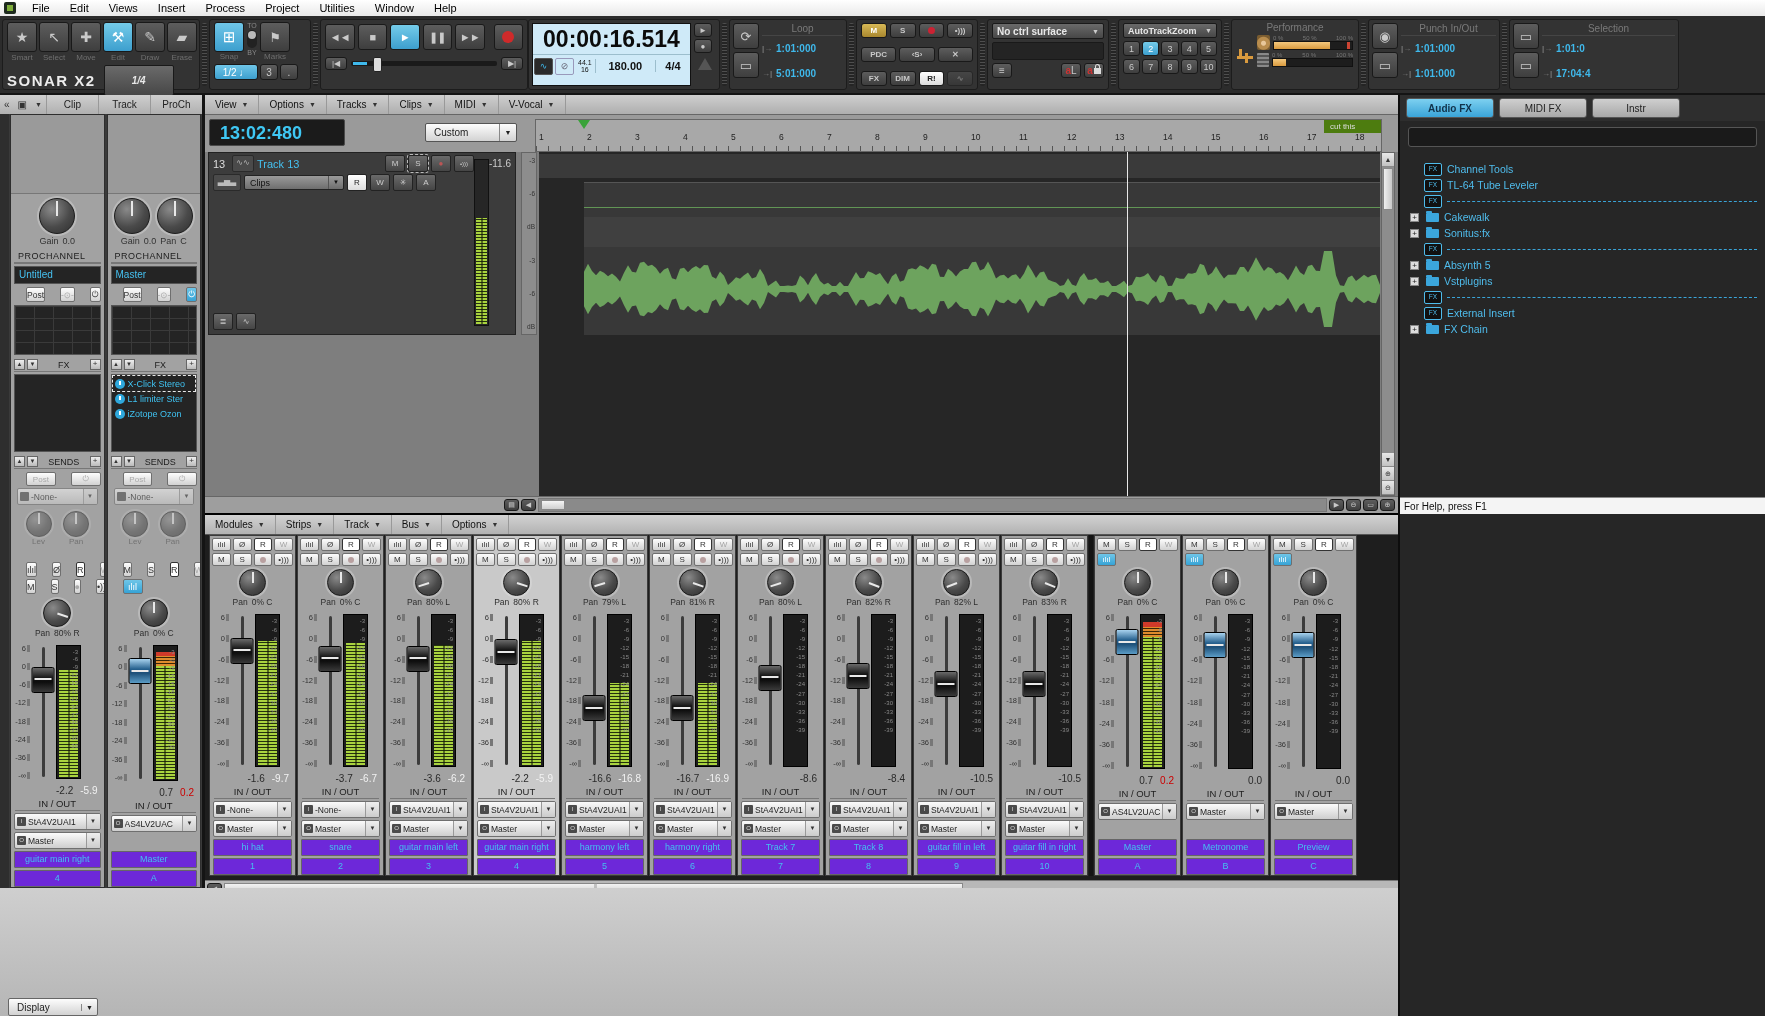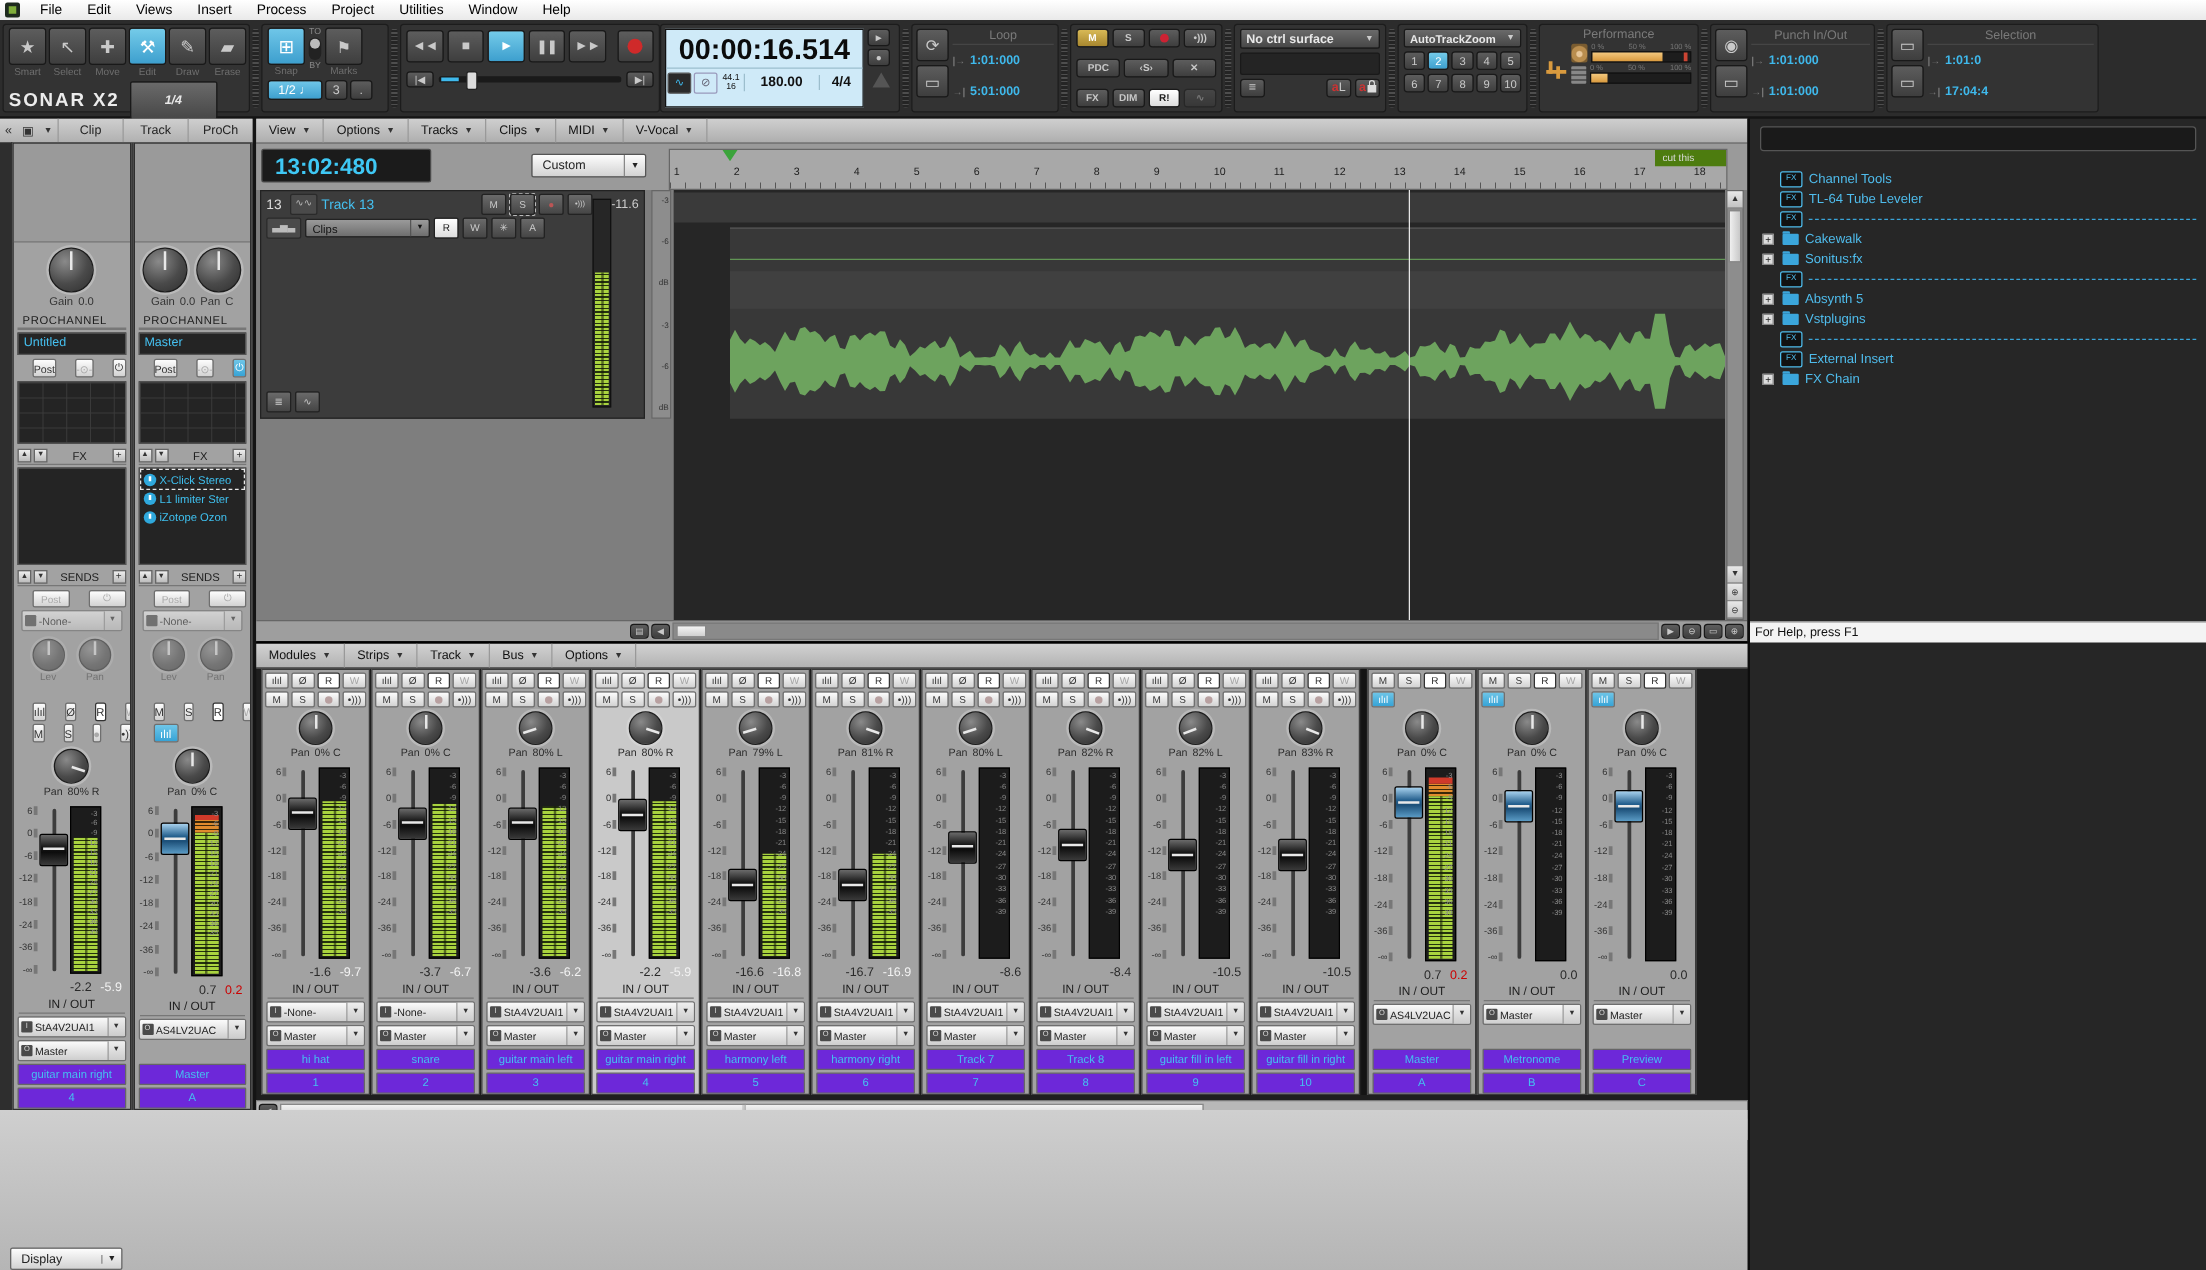--- a/index.html
+++ b/index.html
@@ -989,20 +989,25 @@
           <span id="hthumb"></span>
         </div>
       <span class="cbtn hsb">▶</span>
       <span class="cbtn hsb">⊖</span>
       <span class="cbtn hsb">▭</span>
       <span class="cbtn hsb">⊕</span>
     </div>
   </div>
 
   <div id="browser">
+    <div id="br-filters">
+        <span class="fbtn active">Audio FX</span>
+        <span class="fbtn">MIDI FX</span>
+        <span class="fbtn">Instr</span>
+      </div>
     <div id="br-search"></div>
     <div id="br-tree">
         <div class="tree-item">
           <span class="fxbadge">FX</span>
           <span>Channel Tools</span>
         </div>
         <div class="tree-item">
           <span class="fxbadge">FX</span>
           <span>TL-64 Tube Leveler</span>
         </div>

